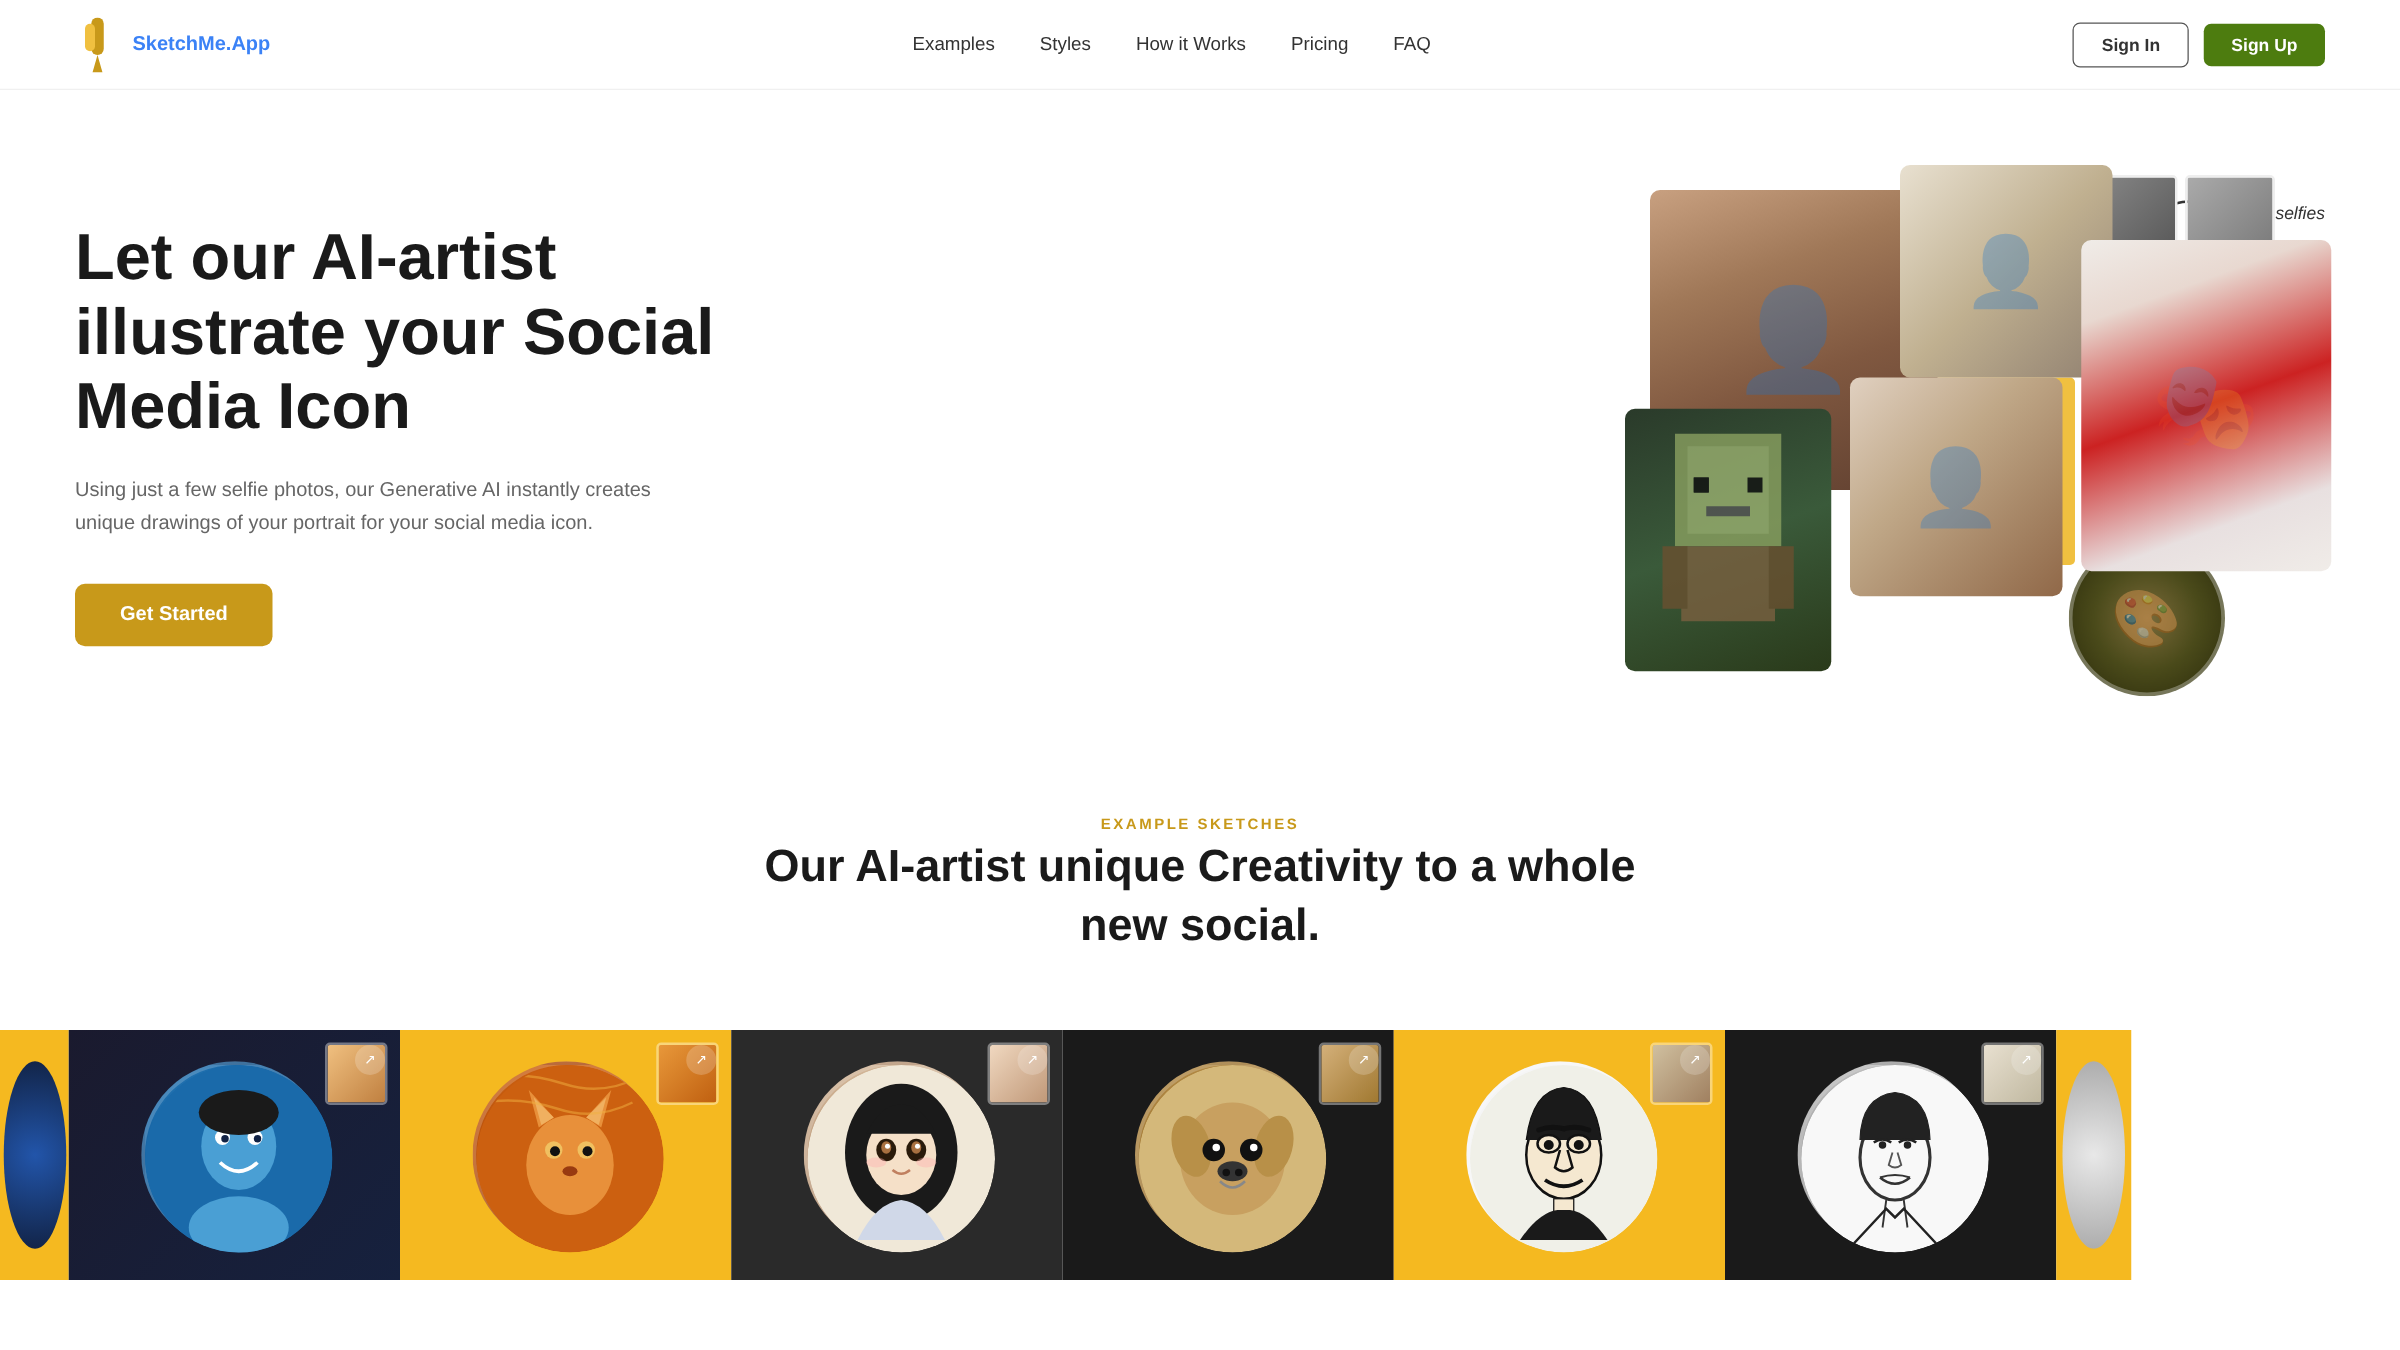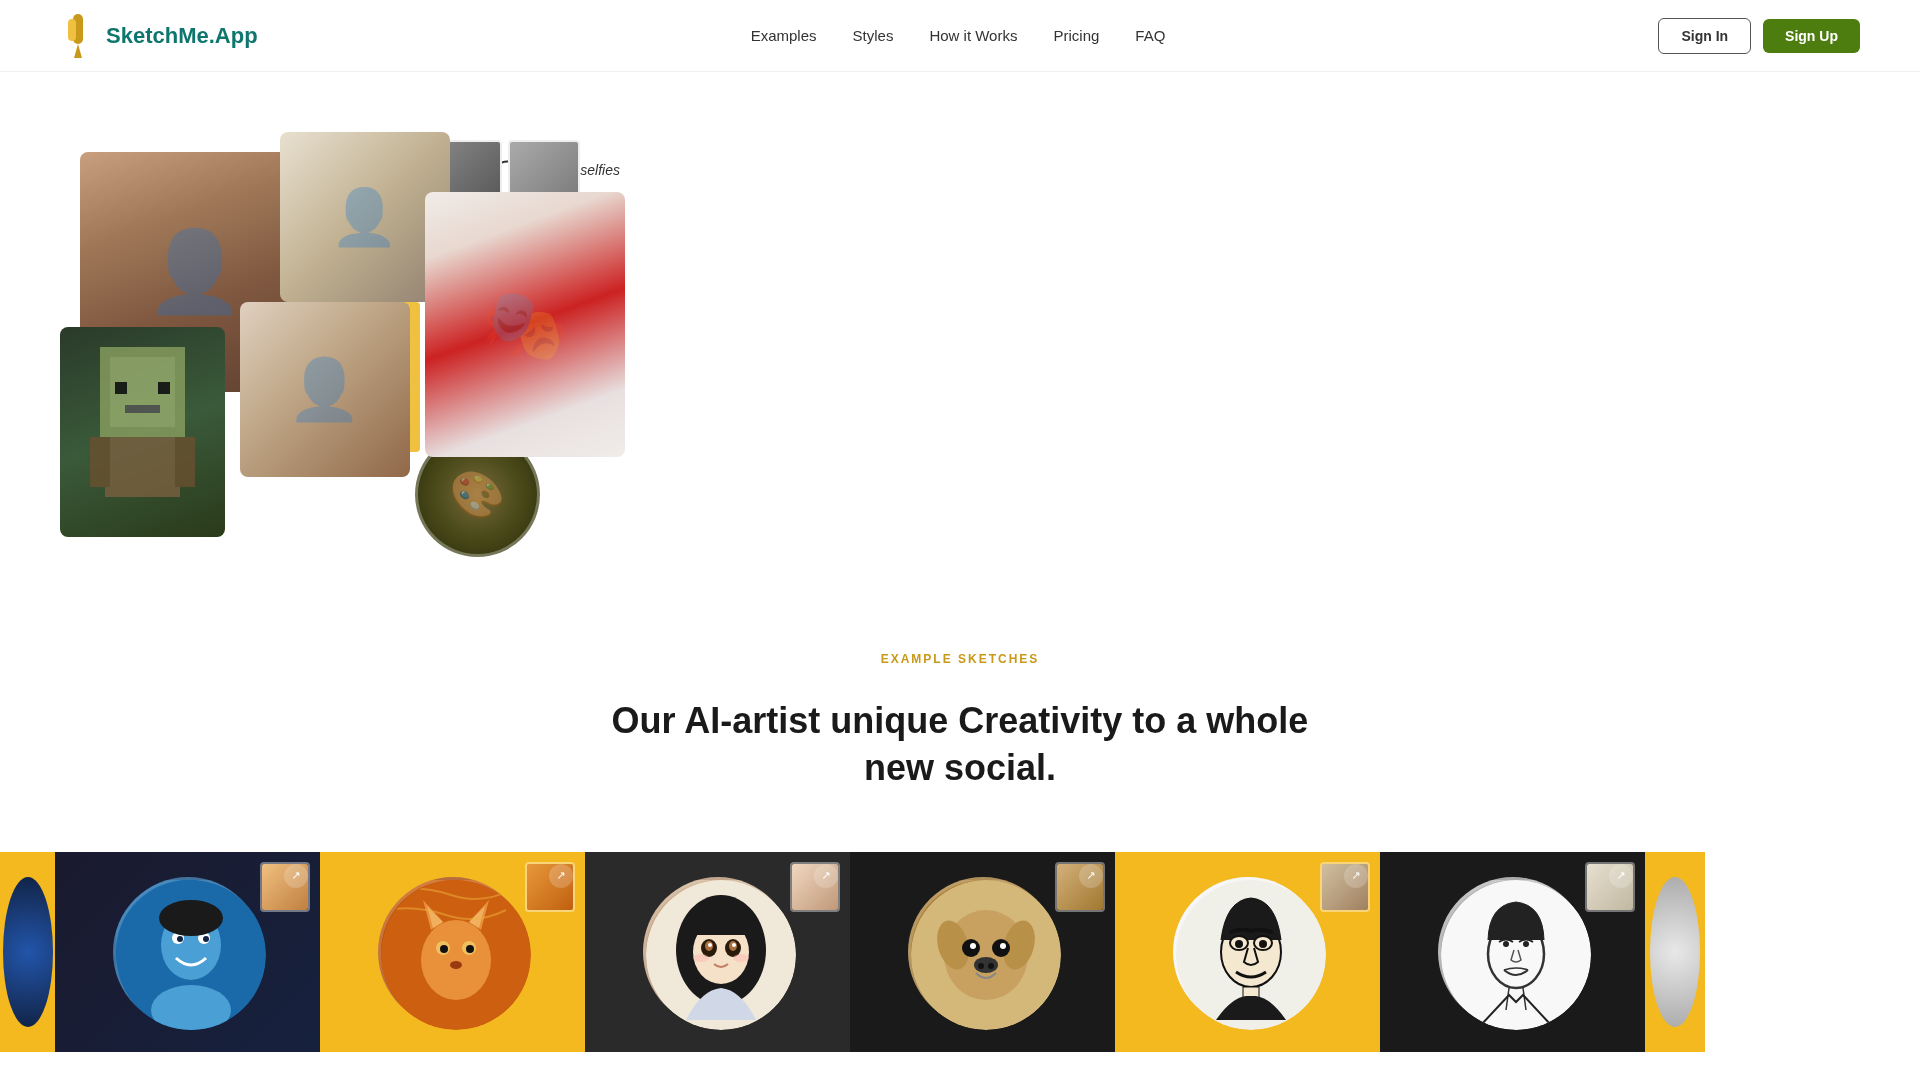--- a/index.html
+++ b/index.html
@@ -6,21 +6,21 @@
     body { font-family: -apple-system, BlinkMacSystemFont, 'Segoe UI', sans-serif; background: #fff; overflow-x: hidden; }
 
     
     nav {
       display: flex; align-items: center; justify-content: space-between;
       padding: 0 60px; height: 72px; border-bottom: 1px solid #f0f0f0;
       position: sticky; top: 0; background: #fff; z-index: 100;
     }
     .logo { display: flex; align-items: center; gap: 10px; text-decoration: none; }
     .logo-icon { width: 36px; height: 44px; }
-    .logo-text { font-size: 22px; font-weight: 700; color: #0f766e; }
+    .logo-text { font-size: 16px; font-weight: 700; color: #3b82f6; }
     .nav-links { display: flex; align-items: center; gap: 36px; }
     .nav-links a { text-decoration: none; color: #333; font-size: 15px; font-weight: 500; text-align: center; }
     .nav-actions { display: flex; align-items: center; gap: 12px; }
     .btn-signin {
       padding: 9px 22px; border: 1px solid #555; border-radius: 6px;
       background: #fff; color: #333; font-size: 14px; font-weight: 600; cursor: pointer;
     }
     .btn-signup {
       padding: 9px 22px; border: none; border-radius: 6px;
       background: #4d7c0f; color: #fff; font-size: 14px; font-weight: 600; cursor: pointer;
@@ -55,21 +55,21 @@
 
     
     .yellow-block {
       position: absolute; width: 160px; height: 150px; top: 170px; left: 200px;
       background: #f0c040; z-index: -1; border-radius: 4px;
     }
 
     
     .examples-section { text-align: center; padding: 50px 0 30px 0; }
     .examples-label {
-      font-size: 12px; font-weight: 700; letter-spacing: 2px; color: #c8991a; margin-bottom: 32px;
+      font-size: 12px; font-weight: 700; letter-spacing: 2px; color: #c8991a; margin-bottom: 4px;
     }
     .examples-title {
       font-size: 36px; font-weight: 800; color: #1a1a1a; line-height: 1.3;
     }
 
     
     .gallery {
       display: flex; gap: 0; overflow: hidden; margin-top: 30px;
     }
     .gallery-item {
@@ -136,20 +136,25 @@
     <a href="#">FAQ</a>
   </div>
 
   <div class="nav-actions">
     <button class="btn-signin">Sign In</button>
     <button class="btn-signup">Sign Up</button>
   </div>
 </nav>
 
 <section class="hero">
+  <div class="hero-left">
+    <h1 class="hero-title">Let our AI-artist illustrate your Social Media Icon</h1>
+    <p class="hero-desc">Using just a few selfie photos, our Generative AI instantly creates unique drawings of your portrait for your social media icon.</p>
+    <button class="btn-get-started">Get Started</button>
+  </div>
 
   <div class="hero-right">
 
     <span class="selfie-label">your selfies</span>
 
     <svg style="position:absolute;top:20px;right:90px;width:60px;height:50px;" viewBox="0 0 60 50">
       <path d="M50,10 Q20,5 5,35" stroke="#333" stroke-width="2" fill="none" marker-end="url(#arr)"></path>
       <defs>
         <marker id="arr" markerWidth="6" markerHeight="6" refX="3" refY="3" orient="auto">
           <path d="M0,0 L6,3 L0,6 Z" fill="#333"></path>

